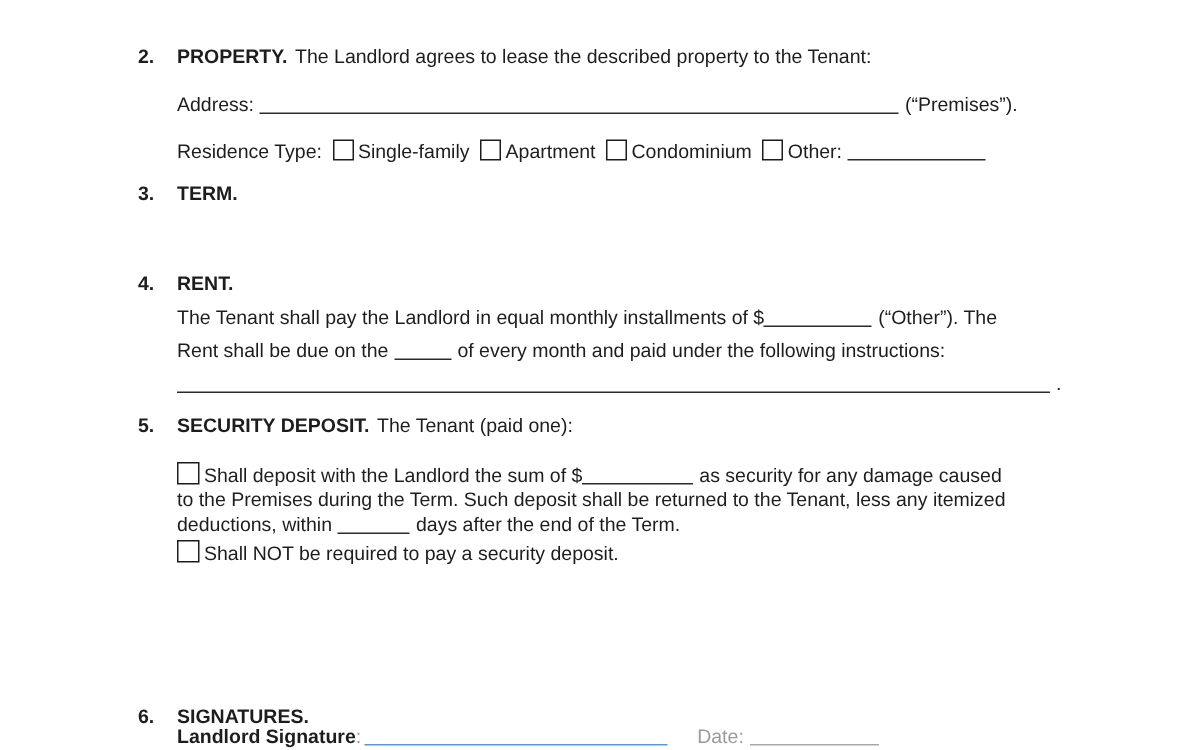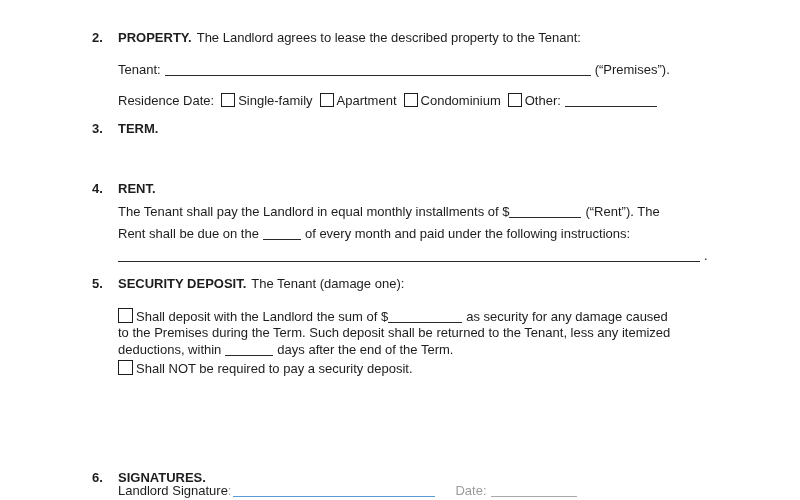--- a/index.html
+++ b/index.html
@@ -21,60 +21,60 @@
   .cb {
     display:inline-block; width:12px; height:12px;
     border:1.8px solid #1c1c1c; background:#fff;
     vertical-align:-2px; margin-right:3px;
   }
   .res-cb { margin-left:7px; }
   .gray { color:#9a9a9a; }
   .sigline  { border-bottom:1.6px solid #5b9bd5; margin-left:2px; }
   .dateline { border-bottom:1.5px solid #a9a9a9; }
   .sig-gap { display:inline-block; width:16px; }
-  b.lbl { font-weight:400; }
+  b.lbl { font-weight:700; }
 </style>
 </head>
 <body>
 
 <div class="page">
 
   <div class="line at-num" style="top:30px">
     <span class="num">2.</span><span class="ttl">PROPERTY.</span><span>The Landlord agrees to lease the described property to the Tenant:</span>
   </div>
 
   <div class="line at-body" style="top:62px">
-    <span>Tenant:</span><span class="blank" style="width:426px"></span><span>(“Premises”).</span>
+    <span>Address:</span><span class="blank" style="width:426px"></span><span>(“Premises”).</span>
   </div>
 
   <div class="line at-body" style="top:93px">
-    <span>Residence Date:</span><span class="cb res-cb"></span><span>Single-family</span><span class="cb res-cb"></span><span>Apartment</span><span class="cb res-cb"></span><span>Condominium</span><span class="cb res-cb"></span><span>Other:</span><span class="blank" style="width:92px"></span>
+    <span>Residence Type:</span><span class="cb res-cb"></span><span>Single-family</span><span class="cb res-cb"></span><span>Apartment</span><span class="cb res-cb"></span><span>Condominium</span><span class="cb res-cb"></span><span>Other:</span><span class="blank" style="width:92px"></span>
   </div>
 
   <div class="line at-num" style="top:121px">
     <span class="num">3.</span><span class="ttl">TERM.</span>
   </div>
 
 
   <div class="line at-num" style="top:181px">
     <span class="num">4.</span><span class="ttl">RENT.</span>
   </div>
 
   <div class="line at-body" style="top:204px">
-    <span>The Tenant shall pay the Landlord in equal monthly installments of $</span><span class="blank" style="width:72px;margin-left:0"></span><span>(“Rent”). The</span>
+    <span>The Tenant shall pay the Landlord in equal monthly installments of $</span><span class="blank" style="width:72px;margin-left:0"></span><span>(“Other”). The</span>
   </div>
   <div class="line at-body" style="top:226px">
     <span>Rent shall be due on the</span><span class="blank" style="width:38px"></span><span>of every month and paid under the following instructions:</span>
   </div>
   <div class="line at-body" style="top:248px">
     <span class="blank" style="width:582px;margin-left:0"></span><span>.</span>
   </div>
 
   <div class="line at-num" style="top:276px">
-    <span class="num">5.</span><span class="ttl">SECURITY DEPOSIT.</span><span>The Tenant (damage one):</span>
+    <span class="num">5.</span><span class="ttl">SECURITY DEPOSIT.</span><span>The Tenant (paid one):</span>
   </div>
 
   <div class="line at-body" style="top:308px">
     <span class="cb" style="width:13px;height:13px"></span><span>Shall deposit with the Landlord the sum of $</span><span class="blank" style="width:74px;margin-left:0"></span><span>as security for any damage caused</span>
   </div>
   <div class="line at-body" style="top:342px">
     <span>deductions, within</span><span class="blank" style="width:48px"></span><span>days after the end of the Term.</span>
   </div>
   <div class="line at-body" style="top:325px">
     <span>to the Premises during the Term. Such deposit shall be returned to the Tenant, less any itemized</span>

